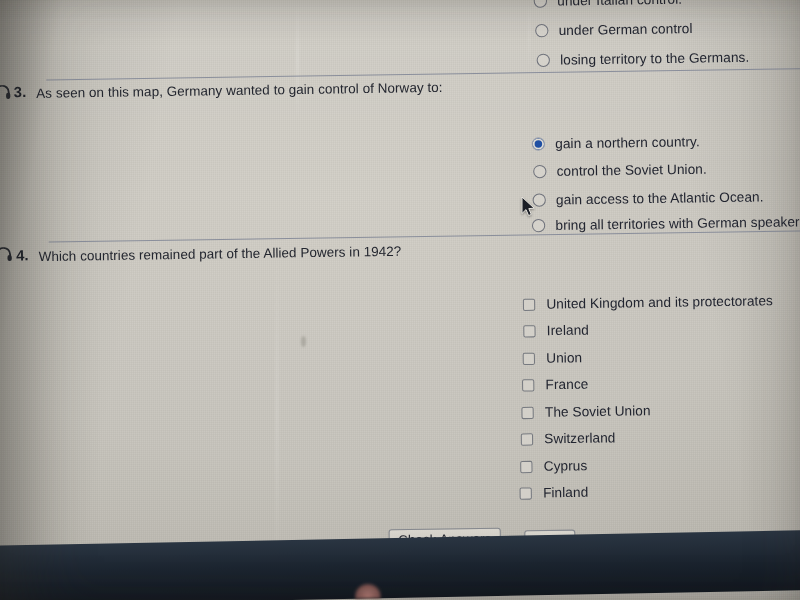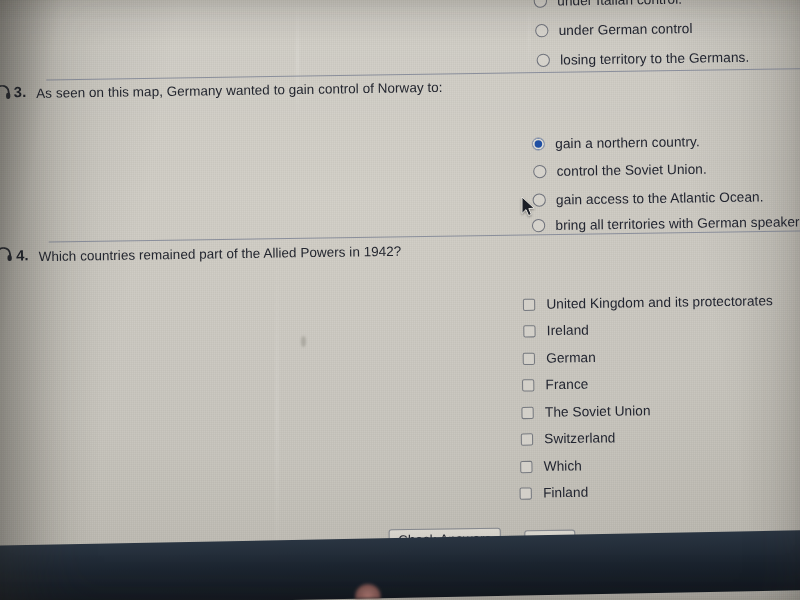--- a/index.html
+++ b/index.html
@@ -275,37 +275,37 @@
       <div class="opt" style="left:520px; top:298px;">
         <span class="checkbox"></span>
         <span class="opt-label">United Kingdom and its protectorates</span>
       </div>
       <div class="opt" style="left:520px; top:324px;">
         <span class="checkbox"></span>
         <span class="opt-label">Ireland</span>
       </div>
       <div class="opt" style="left:519px; top:351px;">
         <span class="checkbox"></span>
-        <span class="opt-label">German</span>
+        <span class="opt-label">Union</span>
       </div>
       <div class="opt" style="left:518px; top:377px;">
         <span class="checkbox"></span>
         <span class="opt-label">France</span>
       </div>
       <div class="opt" style="left:517px; top:404px;">
         <span class="checkbox"></span>
         <span class="opt-label">The Soviet Union</span>
       </div>
       <div class="opt" style="left:516px; top:430px;">
         <span class="checkbox"></span>
         <span class="opt-label">Switzerland</span>
       </div>
       <div class="opt" style="left:515px; top:457px;">
         <span class="checkbox"></span>
-        <span class="opt-label">Which</span>
+        <span class="opt-label">Cyprus</span>
       </div>
       <div class="opt" style="left:514px; top:483px;">
         <span class="checkbox"></span>
         <span class="opt-label">Finland</span>
       </div>
     </div>
 
     <div class="btn" style="left:385px; top:524px; width:110px; height:21px;">Check Answers</div>
     <div class="btn" style="left:518px; top:527px; width:50px; height:21px;">Clear</div>
 

